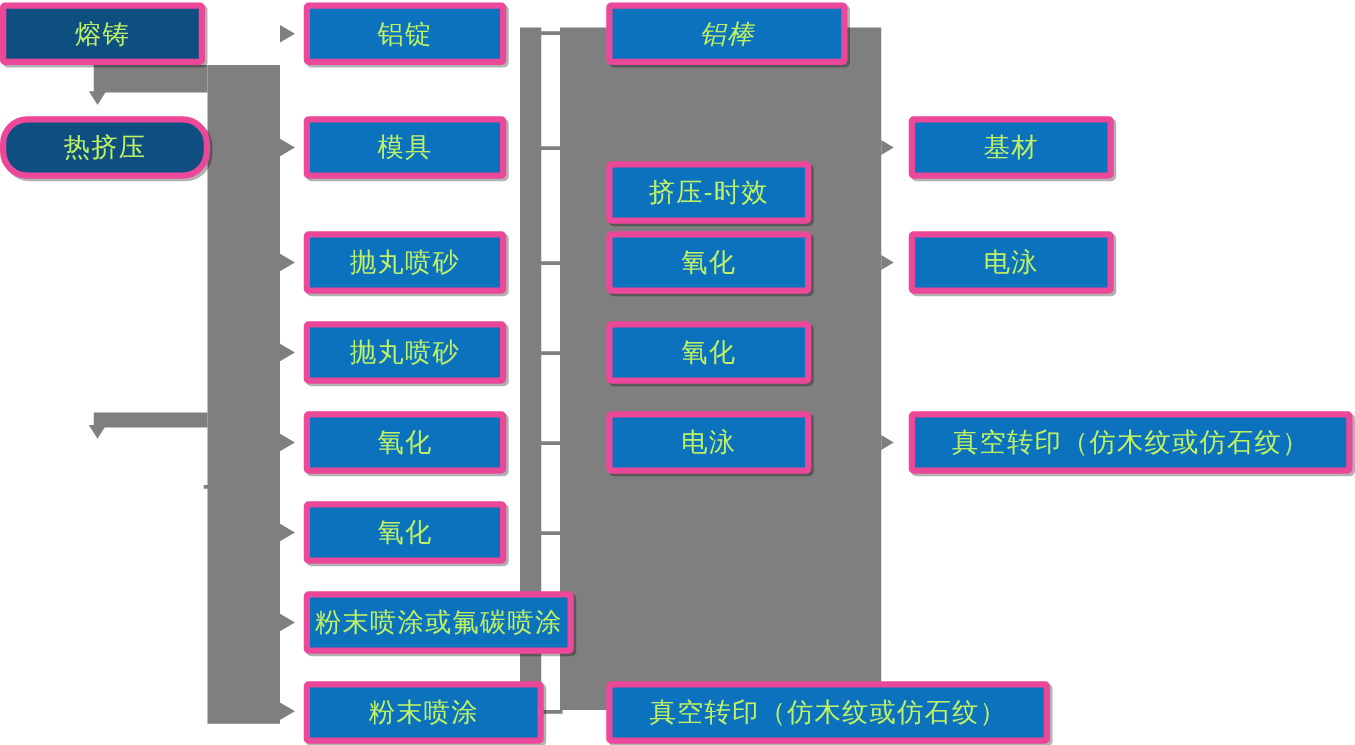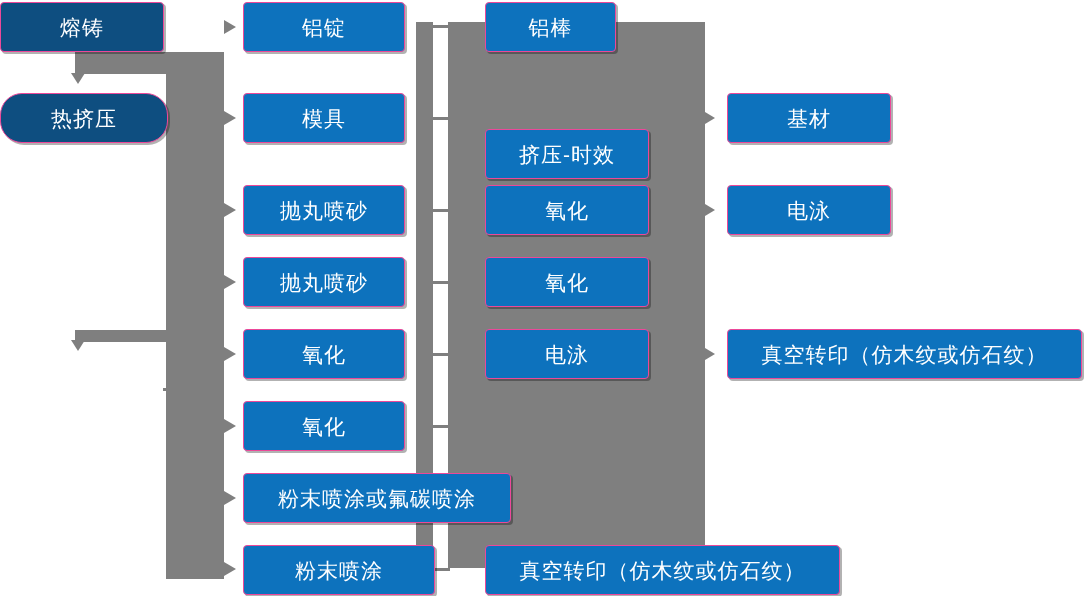--- a/index.html
+++ b/index.html
@@ -58,23 +58,23 @@
     height: 3px;
   }
 
   
   .box {
     position: absolute;
     box-sizing: border-box;
     display: flex;
     align-items: center;
     justify-content: center;
-    color: #ffffff;
+    color: #bef264;
     border-radius: 4px;
-    border: 1px solid #ec4899;
+    border: 5px solid #ec4899;
     box-shadow: 2px 2px 0 rgba(0,0,0,0.30);
     font-size: 21px;
     line-height: 1;
     letter-spacing: 1px;
     white-space: nowrap;
     user-select: none;
   }
   .box.dark  { background: #0E4E80; }
   .box.light { background: #0D72BD; }
   .box.wide  { font-size: 21px; }
@@ -138,28 +138,28 @@
   </div>
   <div class="box light" style="left:243px; top:257px; width:162px; height:50px;">
     <span>抛丸喷砂</span>
   </div>
   <div class="box light" style="left:243px; top:329px; width:162px; height:50px;">
     <span>氧化</span>
   </div>
   <div class="box light" style="left:243px; top:401px; width:162px; height:50px;">
     <span>氧化</span>
   </div>
-  <div class="box light wide" style="left:243px; top:473px; width:268px; height:50px;">
+  <div class="box light wide" style="left:243px; top:473px; width:216px; height:50px;">
     <span>粉末喷涂或氟碳喷涂</span>
   </div>
   <div class="box light" style="left:243px; top:545px; width:192px; height:50px;">
     <span>粉末喷涂</span>
   </div>
 
-  <div class="box light" style="left:485px; top:2px; width:131px; height:50px;">
+  <div class="box light" style="left:485px; top:2px; width:193px; height:50px;font-style:italic;">
     <span>铝棒</span>
   </div>
   <div class="box light" style="left:485px; top:93px; width:164px; height:50px;margin-top:36px;">
     <span>挤压-时效</span>
   </div>
   <div class="box light" style="left:485px; top:185px; width:164px; height:50px;">
     <span>氧化</span>
   </div>
   <div class="box light" style="left:485px; top:257px; width:164px; height:50px;">
     <span>氧化</span>

